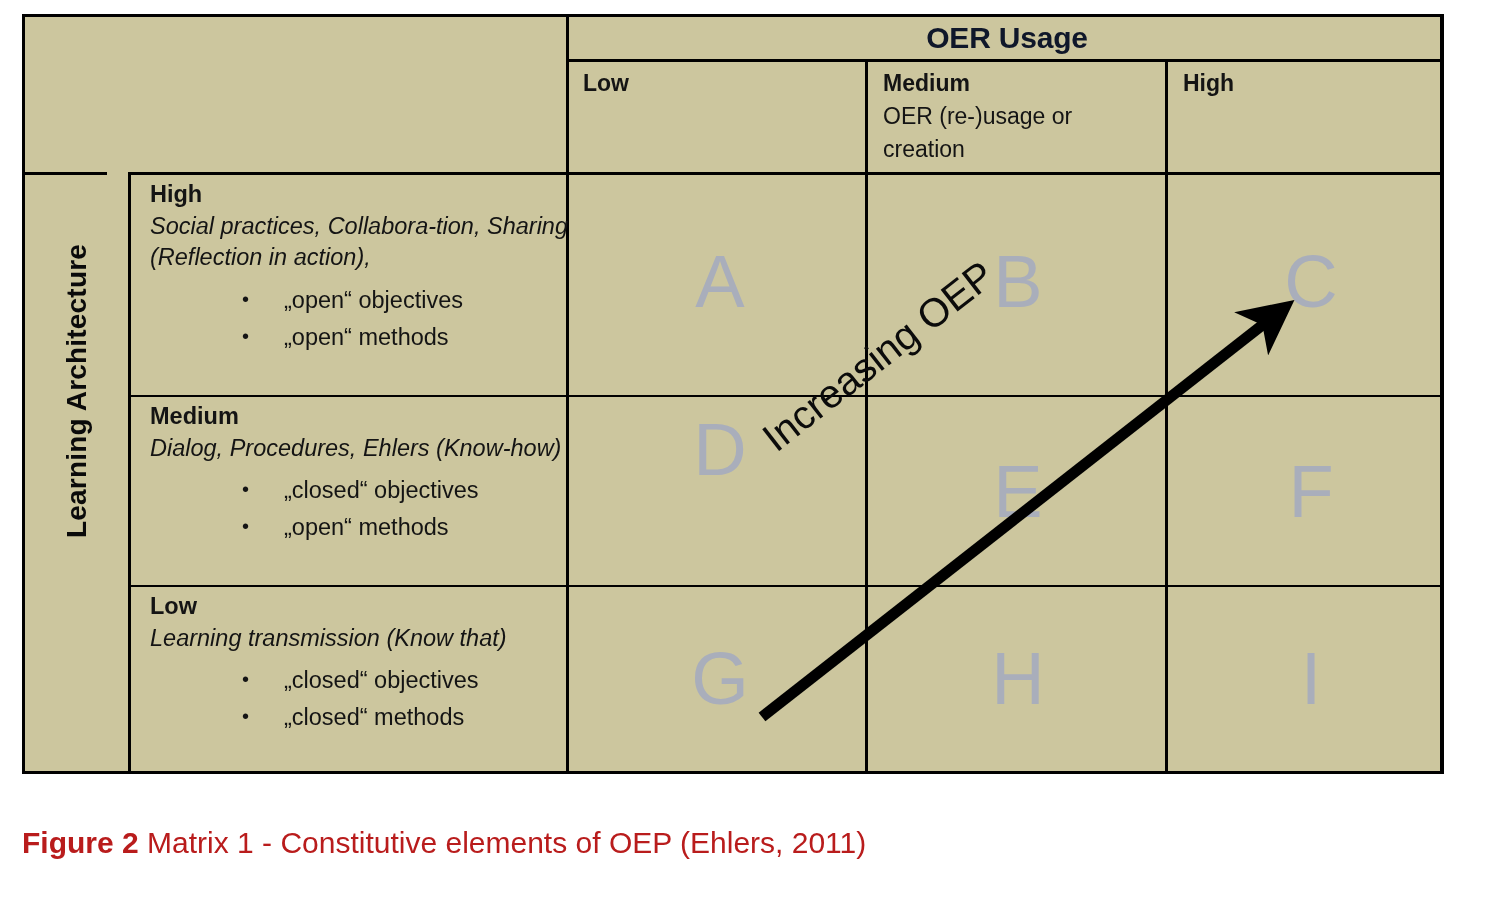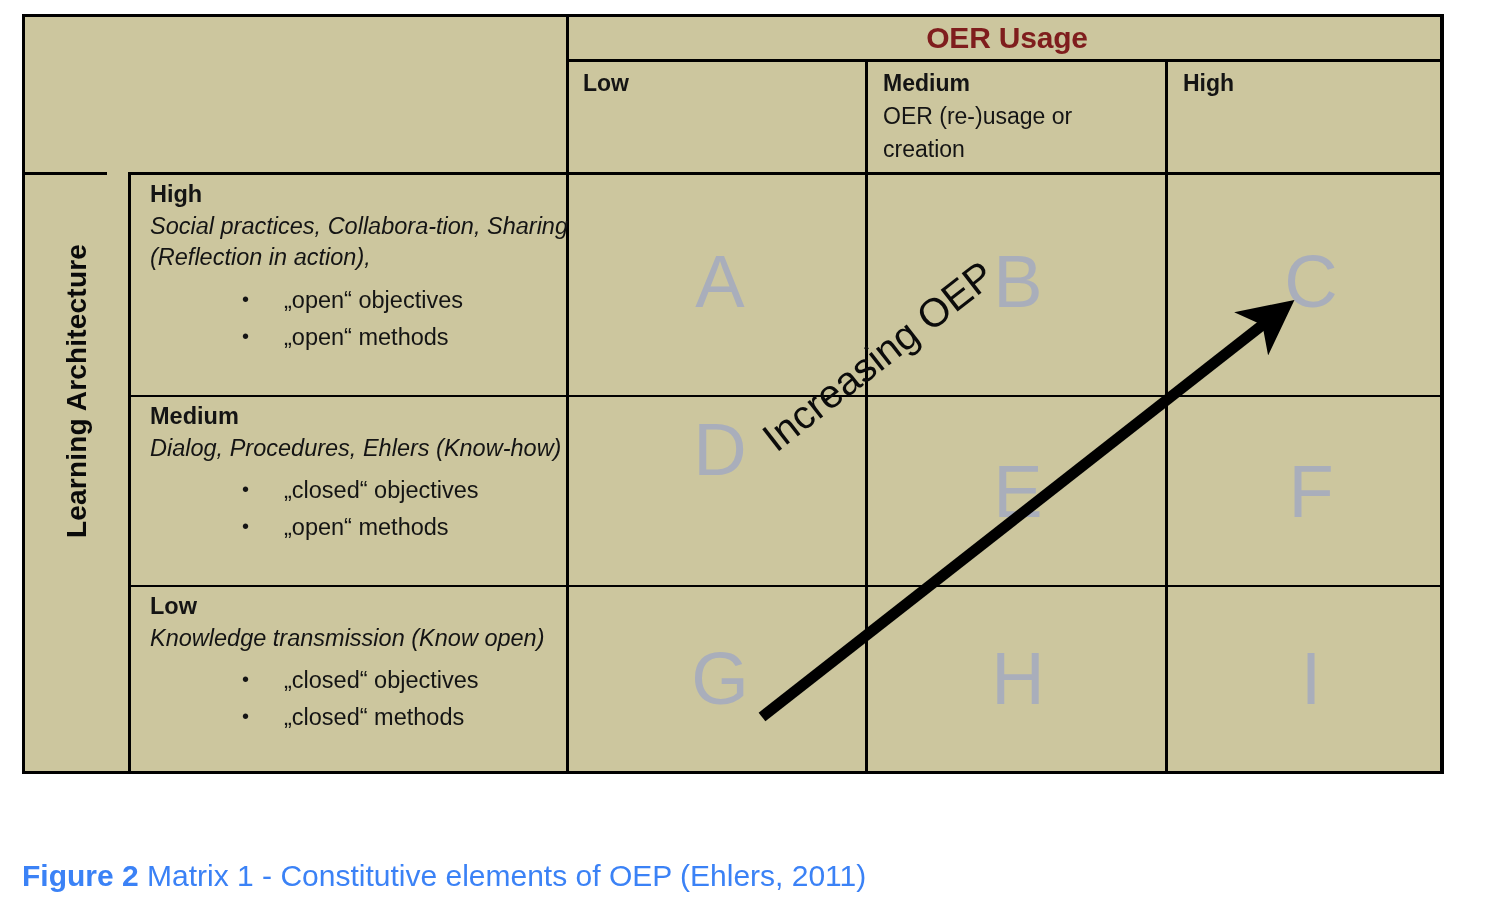--- a/index.html
+++ b/index.html
@@ -53,21 +53,21 @@
 
   
   .oer-usage-title {
     position: absolute;
     left: 546px;
     top: 4px;
     width: 872px;
     text-align: center;
     font-size: 30px;
     font-weight: bold;
-    color: #7f1d1d;
+    color: #0f172a;
     letter-spacing: -0.2px;
   }
 
   .col-head {
     position: absolute;
     top: 50px;
     font-size: 23px;
     line-height: 33px;
     color: #141414;
   }
@@ -159,23 +159,23 @@
     transform: rotate(-38deg);
     transform-origin: left center;
     white-space: nowrap;
     font-family: "Liberation Sans", sans-serif;
   }
 
   
   #caption {
     position: absolute;
     left: 22px;
-    top: 859px;
+    top: 826px;
     font-size: 30px;
-    color: #3b82f6;
+    color: #b91c1c;
     white-space: nowrap;
   }
   #caption .fig {
     font-weight: bold;
   }
 </style>
 </head>
 <body>
 
 <div id="figure">
@@ -232,21 +232,21 @@
       <span class="lvl">Medium</span>
       <span class="body">Dialog, Procedures, Ehlers (Know-how)</span>
       <ul>
         <li>„closed“ objectives</li>
         <li>„open“ methods</li>
       </ul>
     </div>
 
     <div class="row-desc" style="top:574px;">
       <span class="lvl">Low</span>
-      <span class="body">Knowledge transmission (Know open)</span>
+      <span class="body">Learning transmission (Know that)</span>
       <ul>
         <li>„closed“ objectives</li>
         <li>„closed“ methods</li>
       </ul>
     </div>
 
     <div class="cell-letter" style="left:655px; top:228px;">A</div>
     <div class="cell-letter" style="left:953px; top:228px;">B</div>
     <div class="cell-letter" style="left:1246px; top:228px;">C</div>
 

